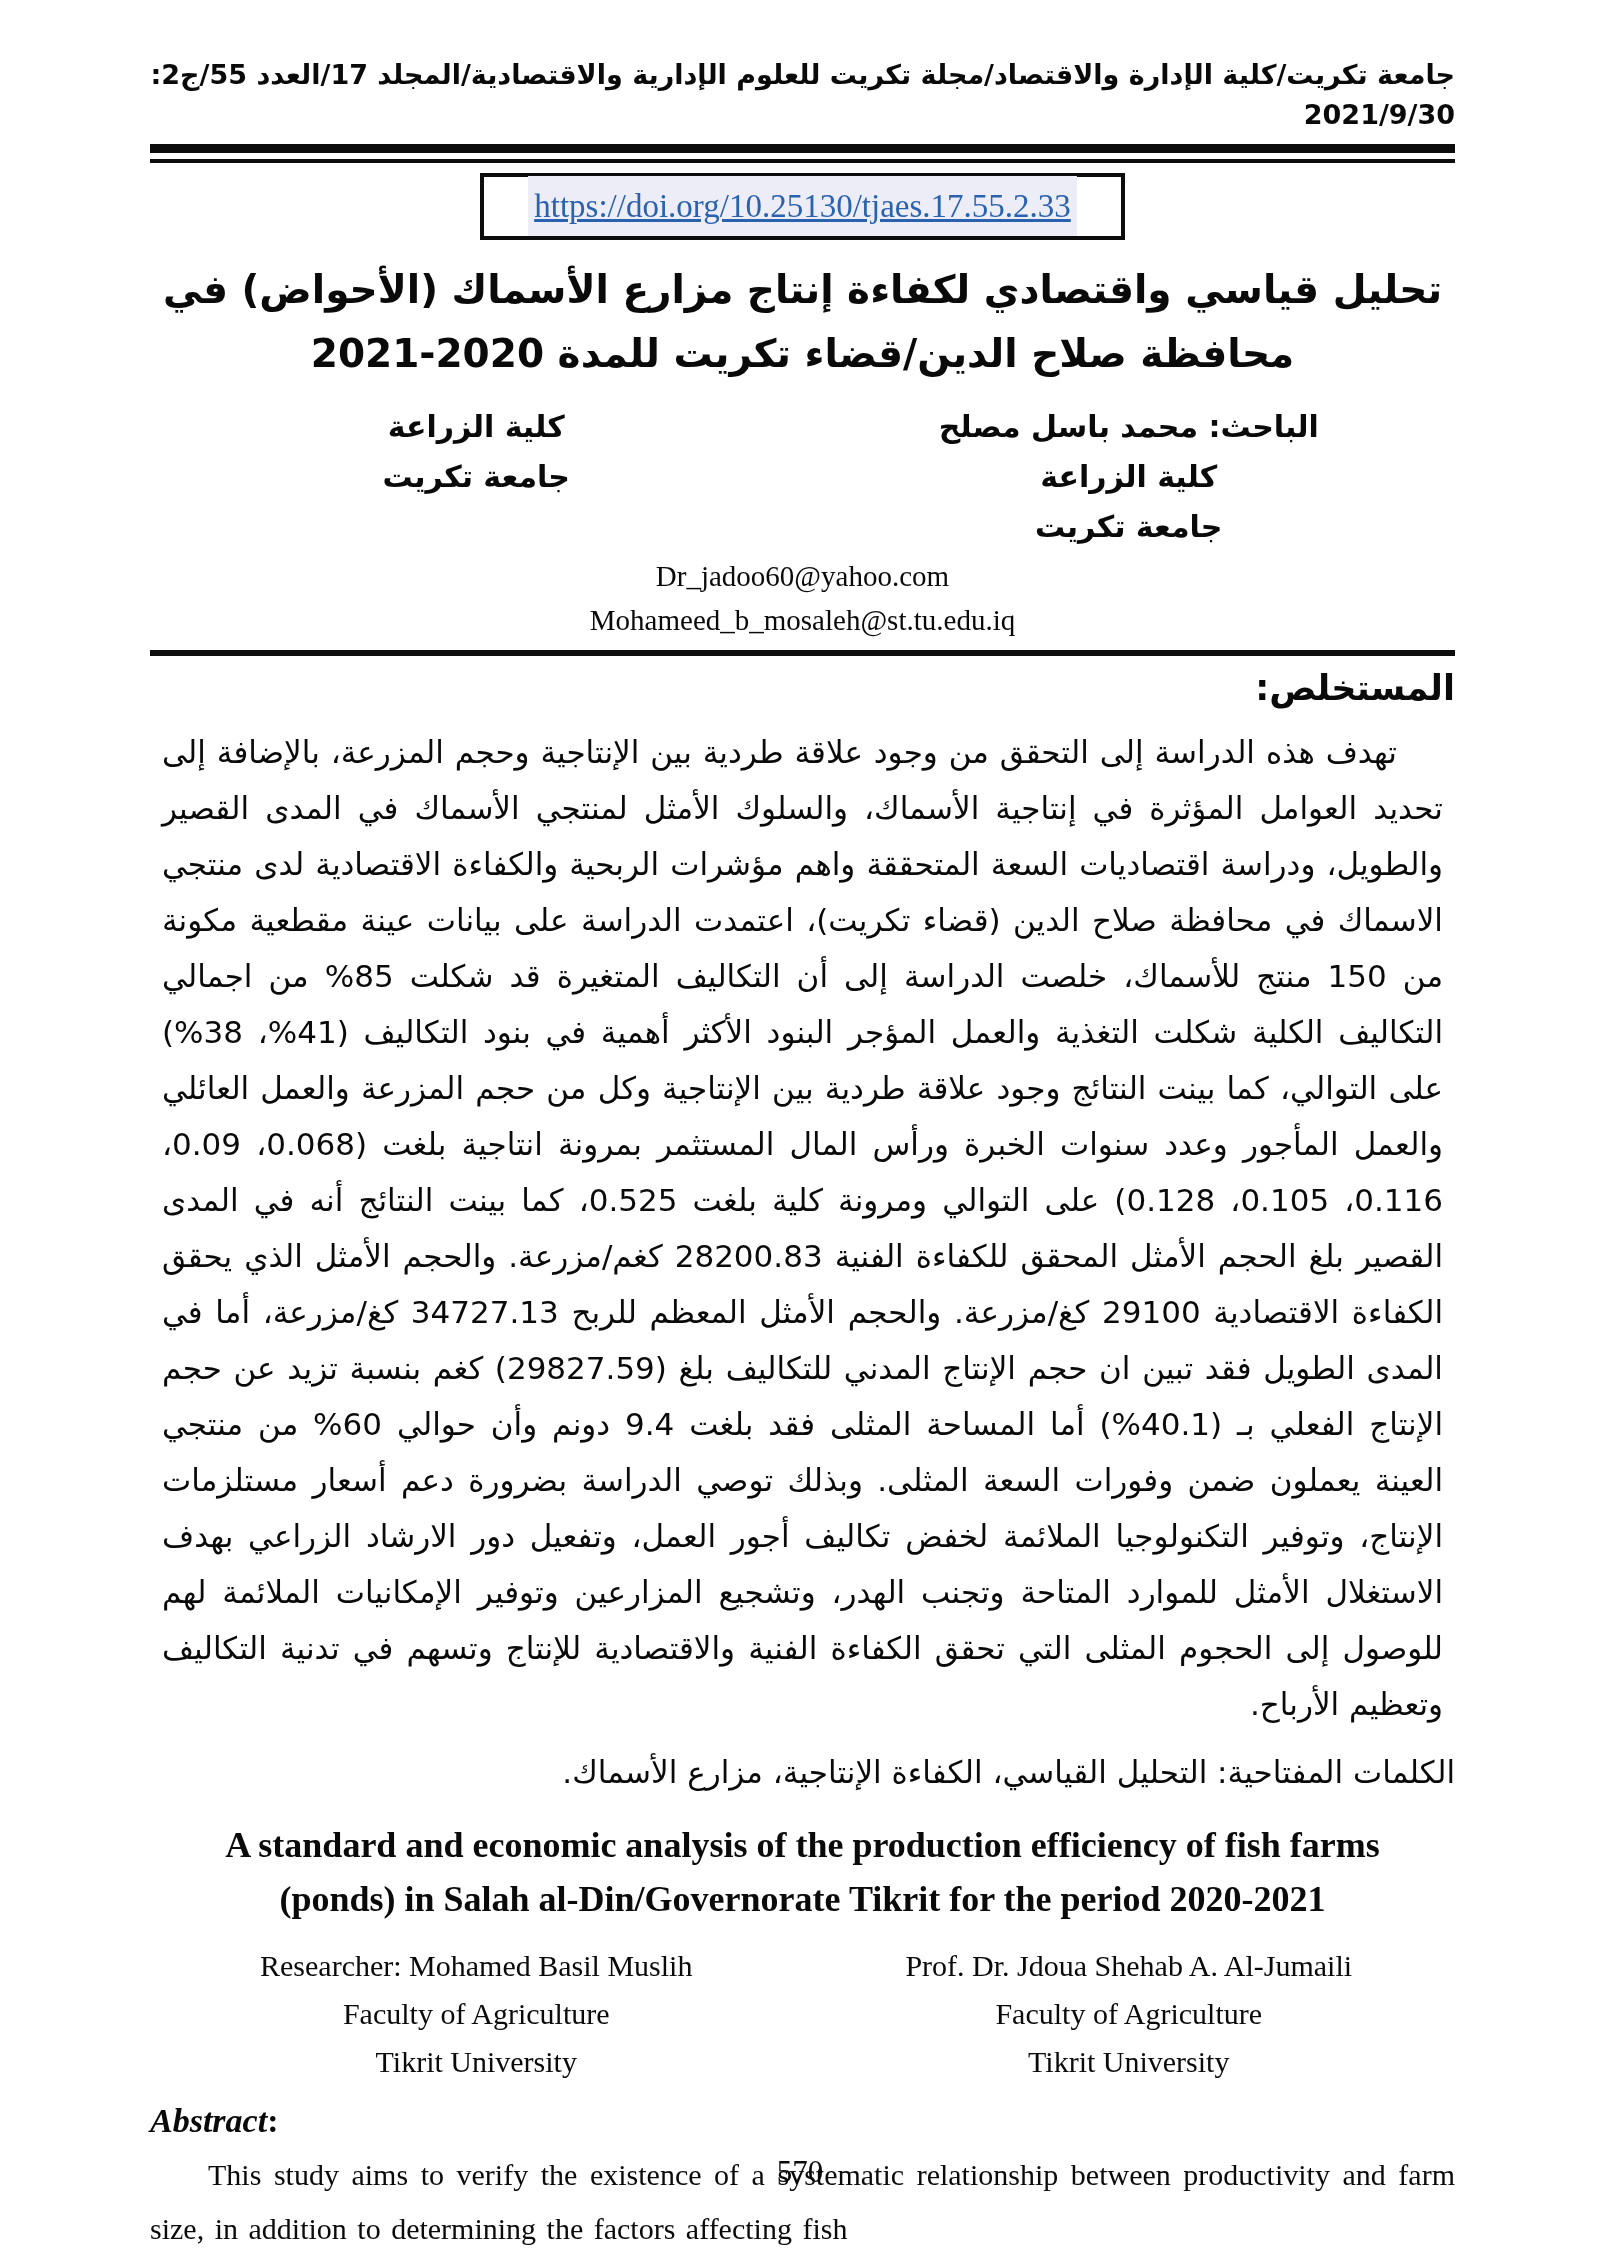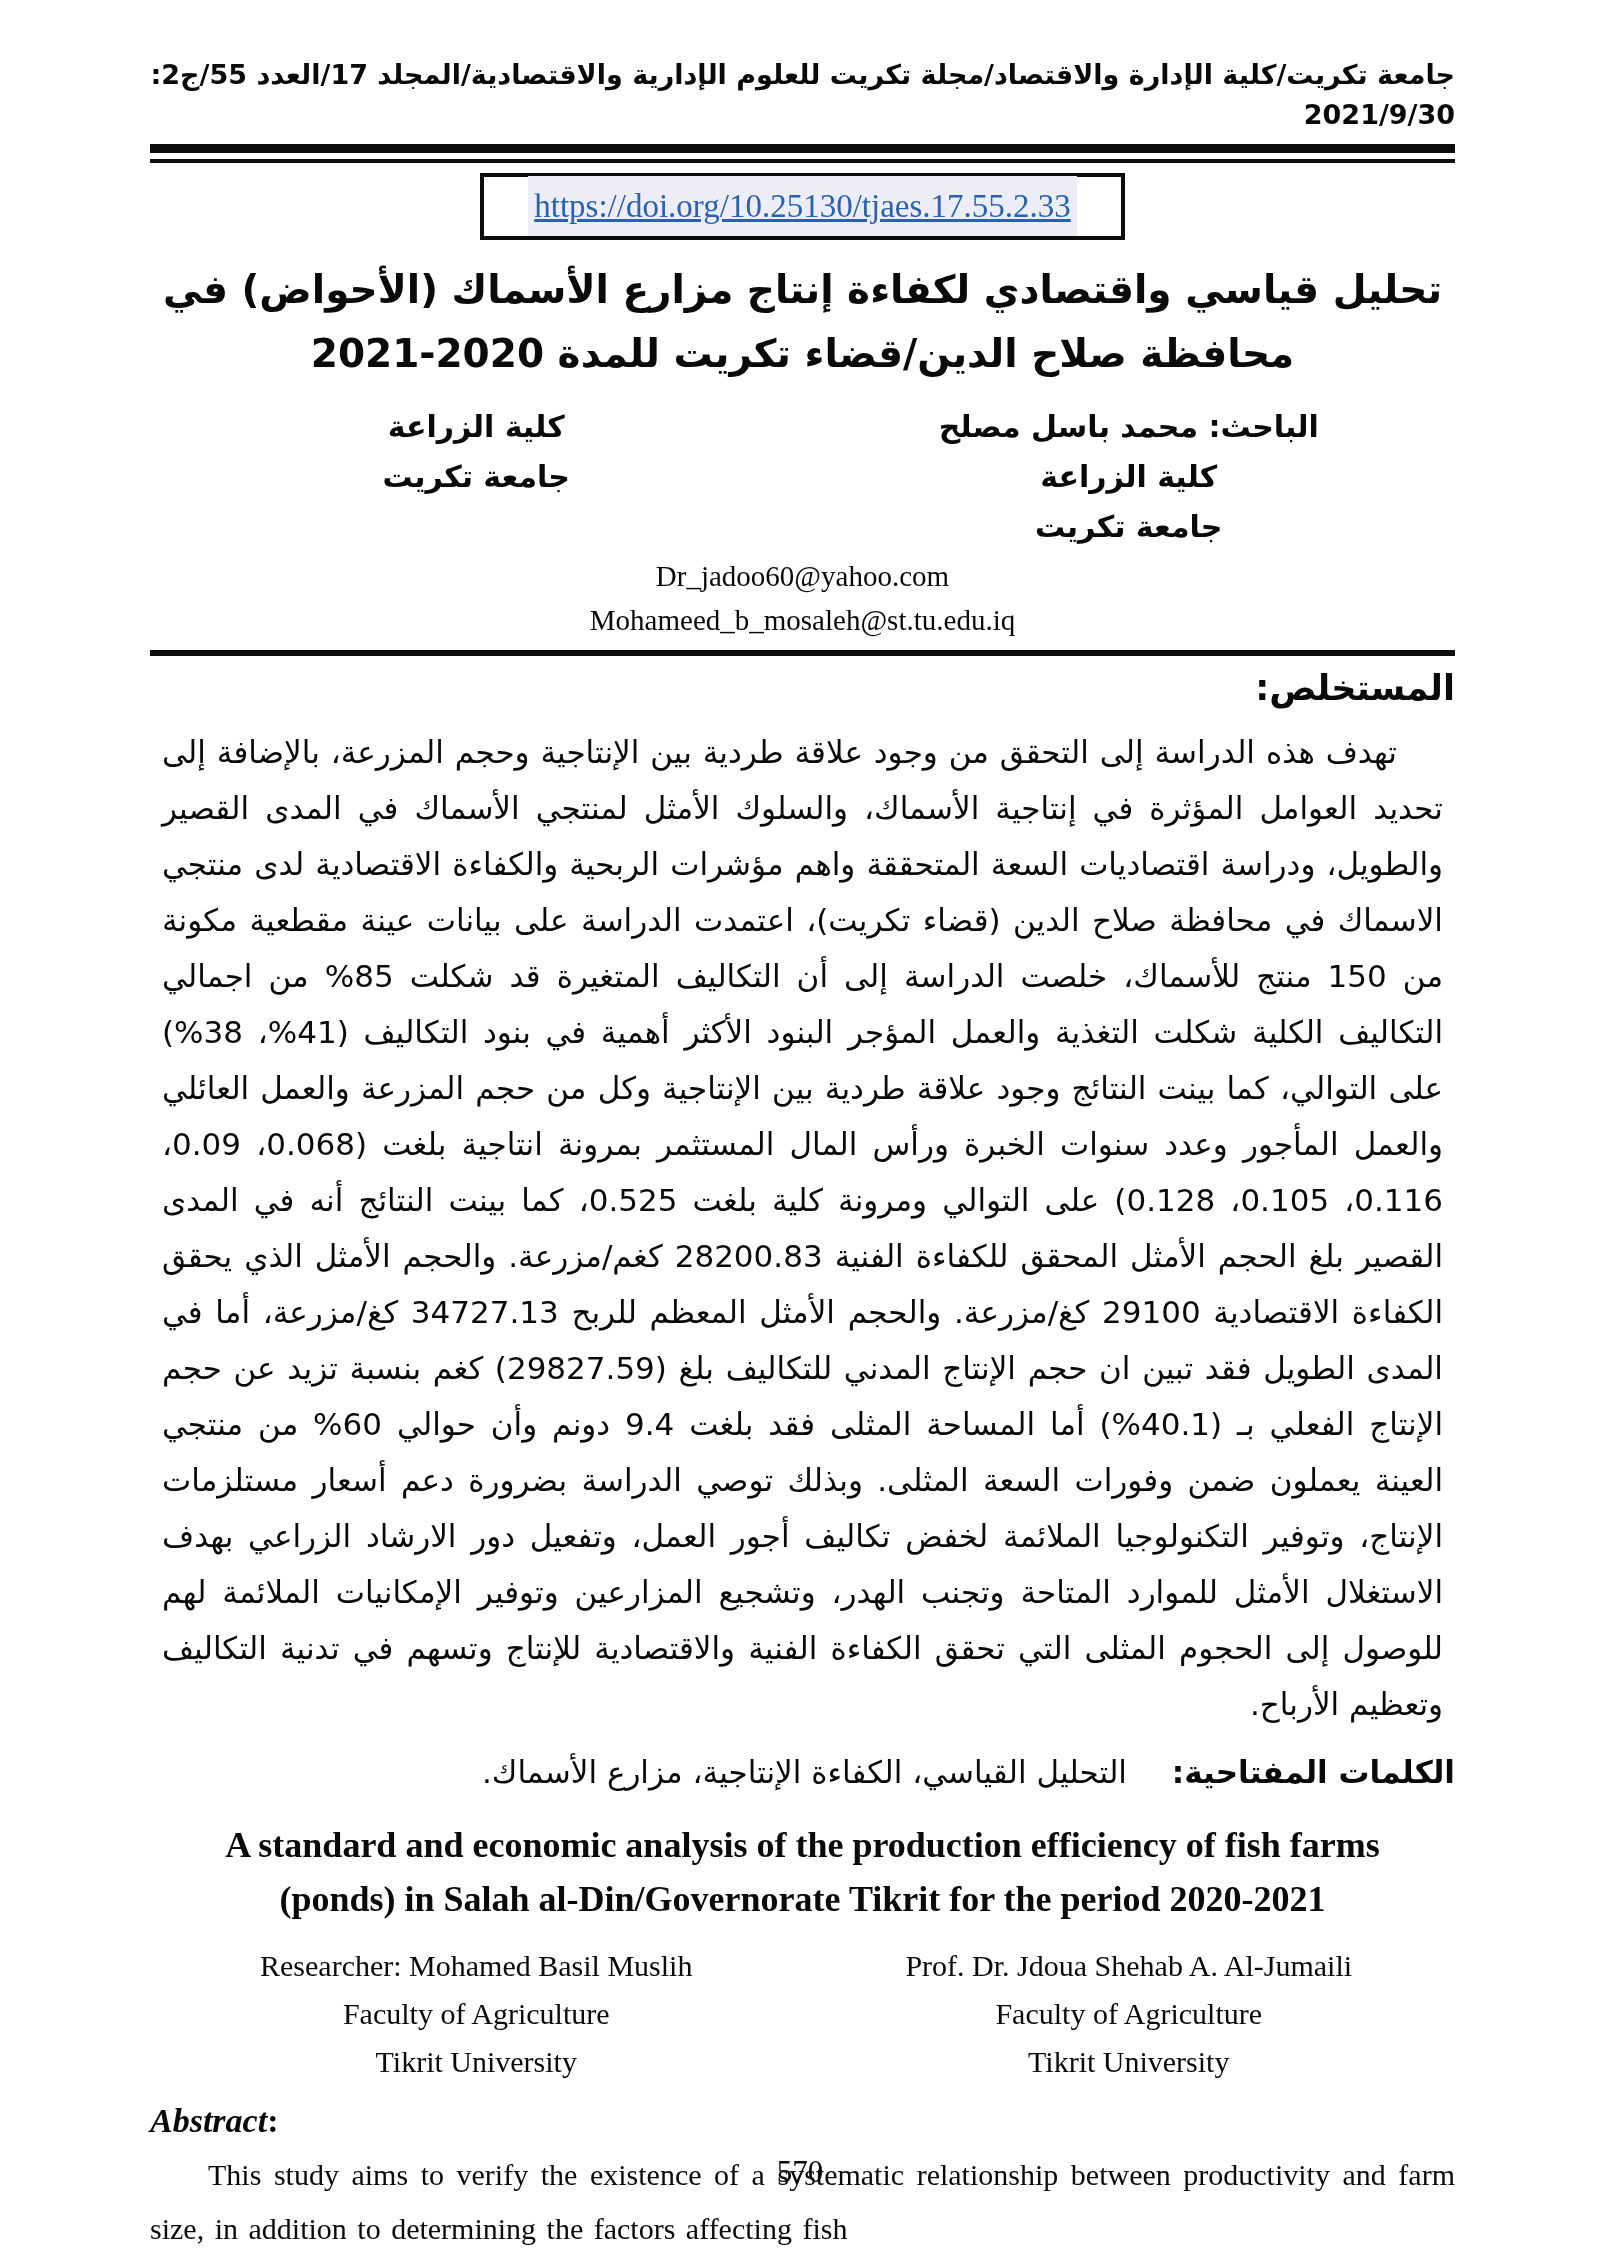--- a/index.html
+++ b/index.html
@@ -102,21 +102,21 @@
     text-indent: 46px;
     margin: 12px;
   }
   .keywords-line {
     direction: rtl;
     text-align: right;
     font-size: 31px;
     line-height: 56px;
     margin: 0;
   }
-  .keywords-line .label { font-weight: 700; margin-left: 35px; }
+  .keywords-line .label { font-weight: 400; }
 
   
   .title-en {
     font-family: "Liberation Serif", serif;
     font-weight: 700;
     font-size: 36px;
     line-height: 54px;
     text-align: center;
     margin: 18px 55px 16px 55px;
   }

